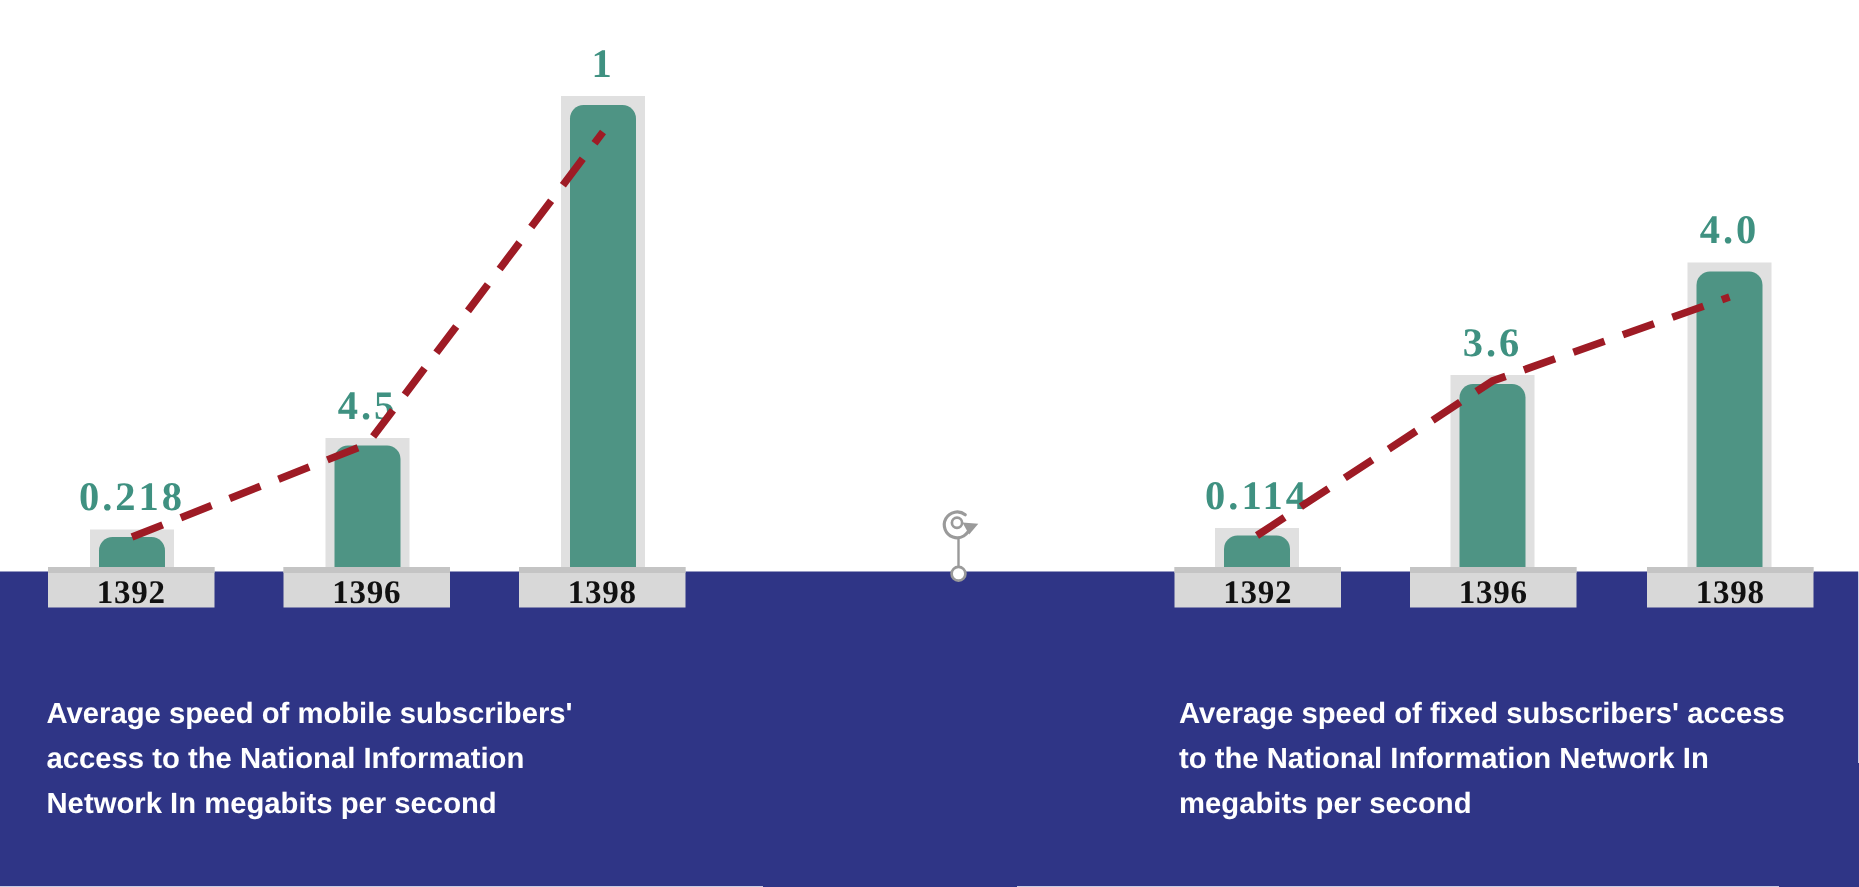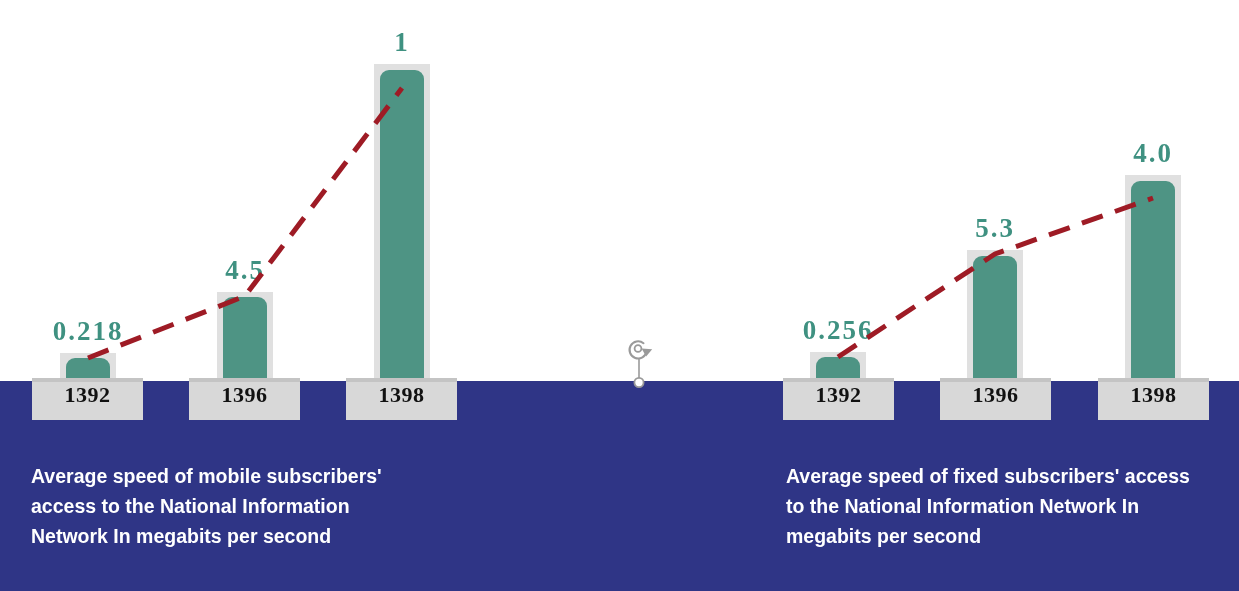--- a/index.html
+++ b/index.html
@@ -43,21 +43,21 @@
     font-size:27px;
     letter-spacing:2px;
     white-space:nowrap;
     text-align:center;
     line-height:1;
   }
 
   
   .pedestal{
     position:absolute;
-    height:42px;
+    height:27px;
     background:#d8d8d8;
     border-top:4px solid #c4c4c4;
     box-sizing:border-box;
   }
   .pedestal-label{
     position:absolute;left:0;right:0;top:3px;
     text-align:center;
     font-family:"Liberation Serif", serif;
     font-weight:bold;
     font-size:22px;
@@ -118,27 +118,27 @@
   </div>
   <div class="pedestal" style="left:346px;top:378px;width:111px;">
     <div class="pedestal-label">1398</div>
   </div>
 
   <div class="group" id="group-fixed" style="left:760px;width:479px;">
 
     <div class="col" style="left:50px;width:56px;">
       <div class="bar-backdrop" style="left:0;width:56px;height:29px;"></div>
       <div class="bar" style="left:6px;width:44px;height:24px;"></div>
-      <div class="bar-value" style="left:-30px;width:116px;bottom:37px;">0.256</div>
+      <div class="bar-value" style="left:-30px;width:116px;bottom:37px;">0.114</div>
     </div>
 
     <div class="col" style="left:207px;width:56px;">
       <div class="bar-backdrop" style="left:0;width:56px;height:131px;"></div>
       <div class="bar" style="left:6px;width:44px;height:125px;"></div>
-      <div class="bar-value" style="left:-28px;width:112px;bottom:139px;">5.3</div>
+      <div class="bar-value" style="left:-28px;width:112px;bottom:139px;">3.6</div>
     </div>
 
     <div class="col" style="left:365px;width:56px;">
       <div class="bar-backdrop" style="left:0;width:56px;height:206px;"></div>
       <div class="bar" style="left:6px;width:44px;height:200px;"></div>
       <div class="bar-value" style="left:-28px;width:112px;bottom:214px;">4.0</div>
     </div>
   </div>
 
   <div class="pedestal" style="left:783px;top:378px;width:111px;">

